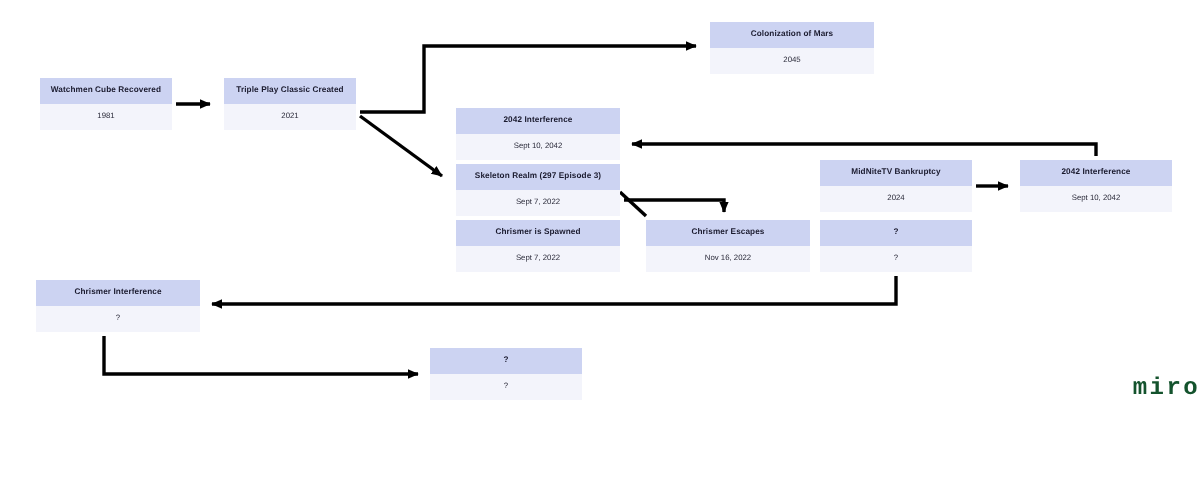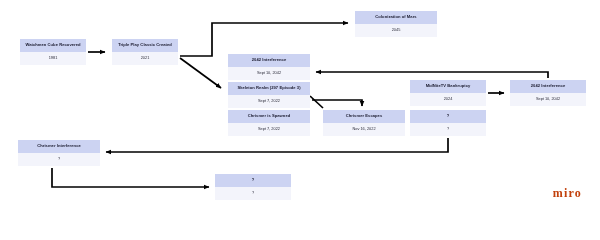--- a/index.html
+++ b/index.html
@@ -59,27 +59,27 @@
     position: absolute;
     left: 0;
     top: 0;
     width: 600px;
     height: 213px;
     z-index: 1;
     pointer-events: none;
   }
   .watermark {
     position: absolute;
-    right: 18px;
+    right: 0;
     bottom: 12px;
     font-size: 12px;
     font-weight: 700;
-    color: #c2410c;
+    color: #14532d;
     letter-spacing: 1.2px;
-    font-family: Liberation Serif, serif;
+    font-family: Liberation Mono, monospace;
     z-index: 2;
     user-select: none;
   }
 </style>
 </head>
 <body>
 
 <div id="board">
 
   <svg id="edges" viewBox="0 0 600 213" xmlns="http://www.w3.org/2000/svg">

